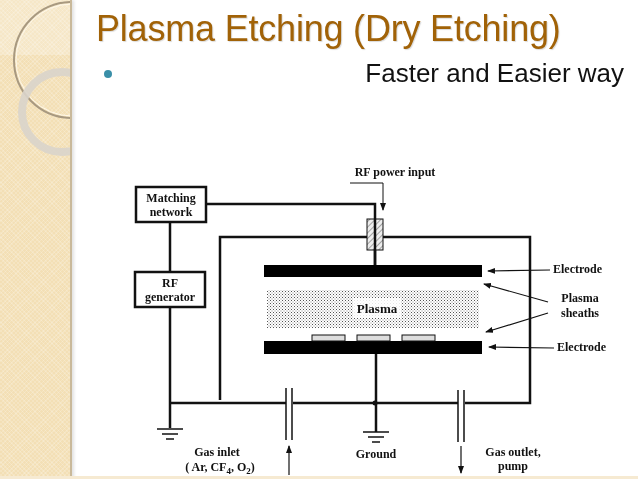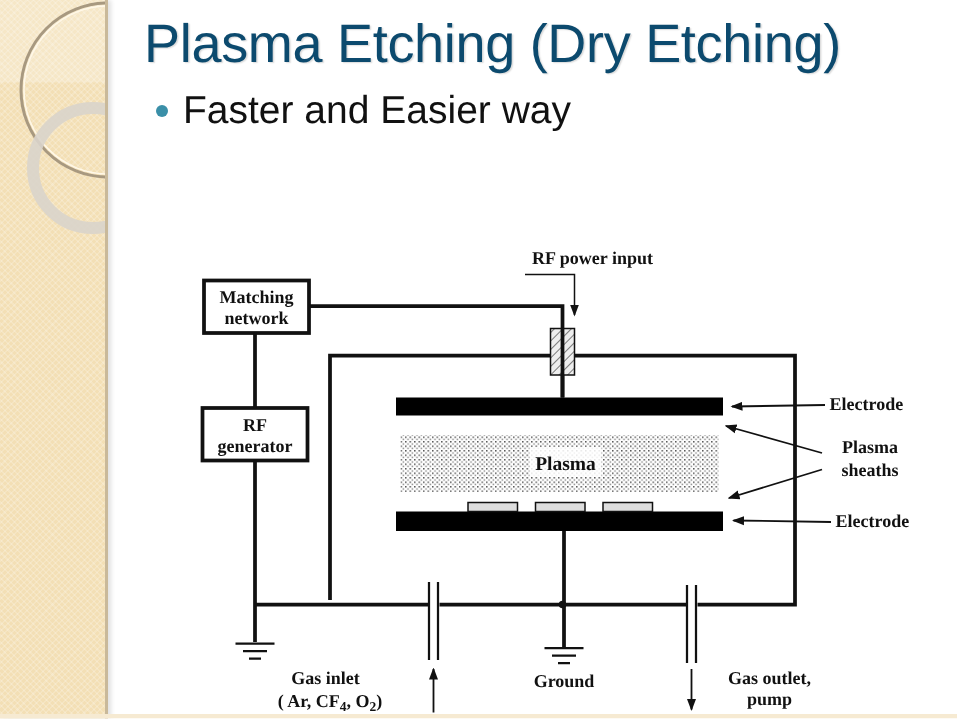--- a/index.html
+++ b/index.html
@@ -4,23 +4,23 @@
 <style>
   html, body { margin:0; padding:0; }
   body { width:638px; height:479px; position:relative; overflow:hidden; background:#ffffff; font-family:"Liberation Sans", sans-serif; }
   .sidebar { position:absolute; left:0; top:0; width:70px; height:479px;
     background-color:#f3dfb5;
     background-image: repeating-linear-gradient(45deg, rgba(255,255,255,0.18) 0 1px, transparent 1px 3px),
                       repeating-linear-gradient(-45deg, rgba(255,255,255,0.18) 0 1px, transparent 1px 3px);
     border-right:2px solid #c9b99a; box-shadow: 2px 0 3px rgba(0,0,0,0.12); }
   .sidebar svg { position:absolute; left:0; top:0; }
   .bottom-strip { position:absolute; left:0; bottom:0; width:638px; height:3px; background:#f6ead2; }
-  .title { position:absolute; left:96px; top:8px; font-size:36px; color:#0c4a6e; white-space:nowrap; letter-spacing:-0.2px; text-shadow: 1px 1px 1px rgba(0,0,0,0.15); }
+  .title { position:absolute; left:96px; top:8px; font-size:36px; color:#a16207; white-space:nowrap; letter-spacing:-0.2px; text-shadow: 1px 1px 1px rgba(0,0,0,0.15); }
   .bullets { position:absolute; left:104px; top:58px; width:520px; margin:0; padding:0; list-style:none; }
-  .bullets li { position:relative; padding-left:18px; font-size:26px; line-height:31px; color:#111; margin-bottom:4px; }
+  .bullets li { position:relative; padding-left:18px; font-size:26px; line-height:31px; color:#111; margin-bottom:4px;text-align:right; }
   .bullets li .dot { position:absolute; left:0; top:12px; width:8px; height:8px; border-radius:50%; background:#3a8fa8; }
   .diagram { position:absolute; left:0; top:0; }
   .diagram text { font-family:"Liberation Serif", serif; font-weight:bold; fill:#111; }
 </style>
 </head>
 <body>
 
 <div class="sidebar">
   <svg width="70" height="479">
     <rect x="0" y="0" width="70" height="55" fill="rgba(255,255,255,0.25)"></rect>

